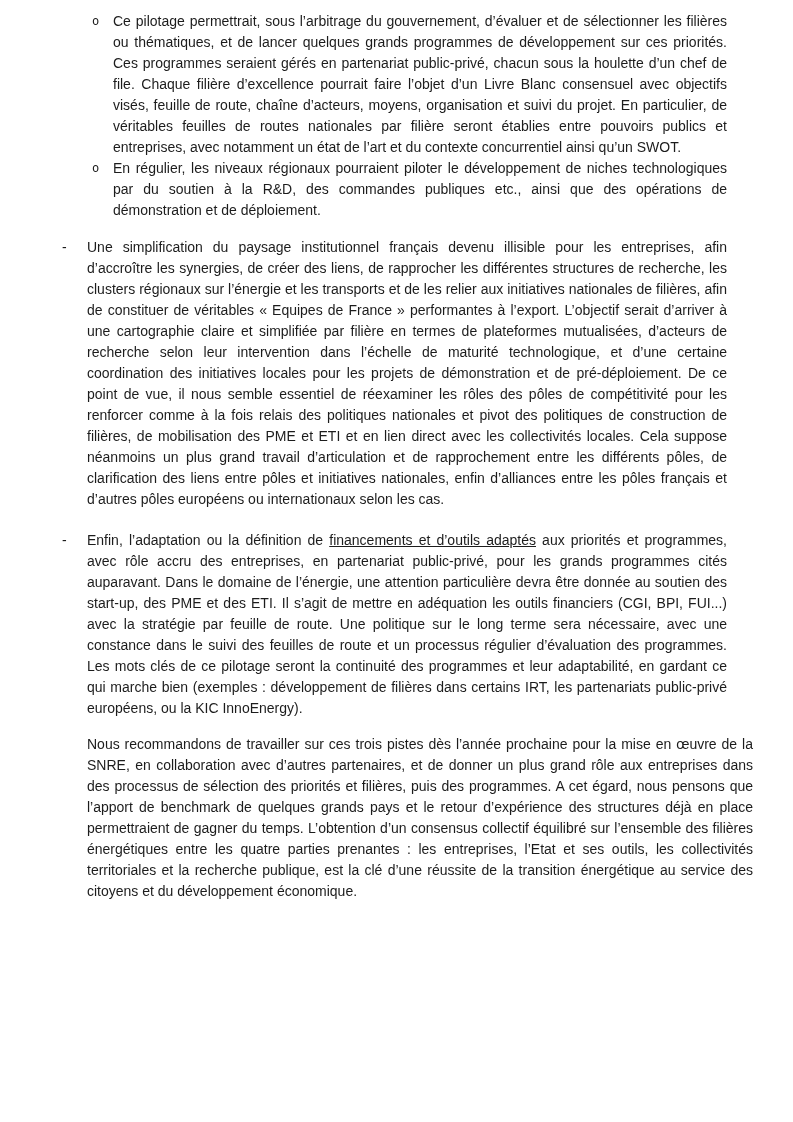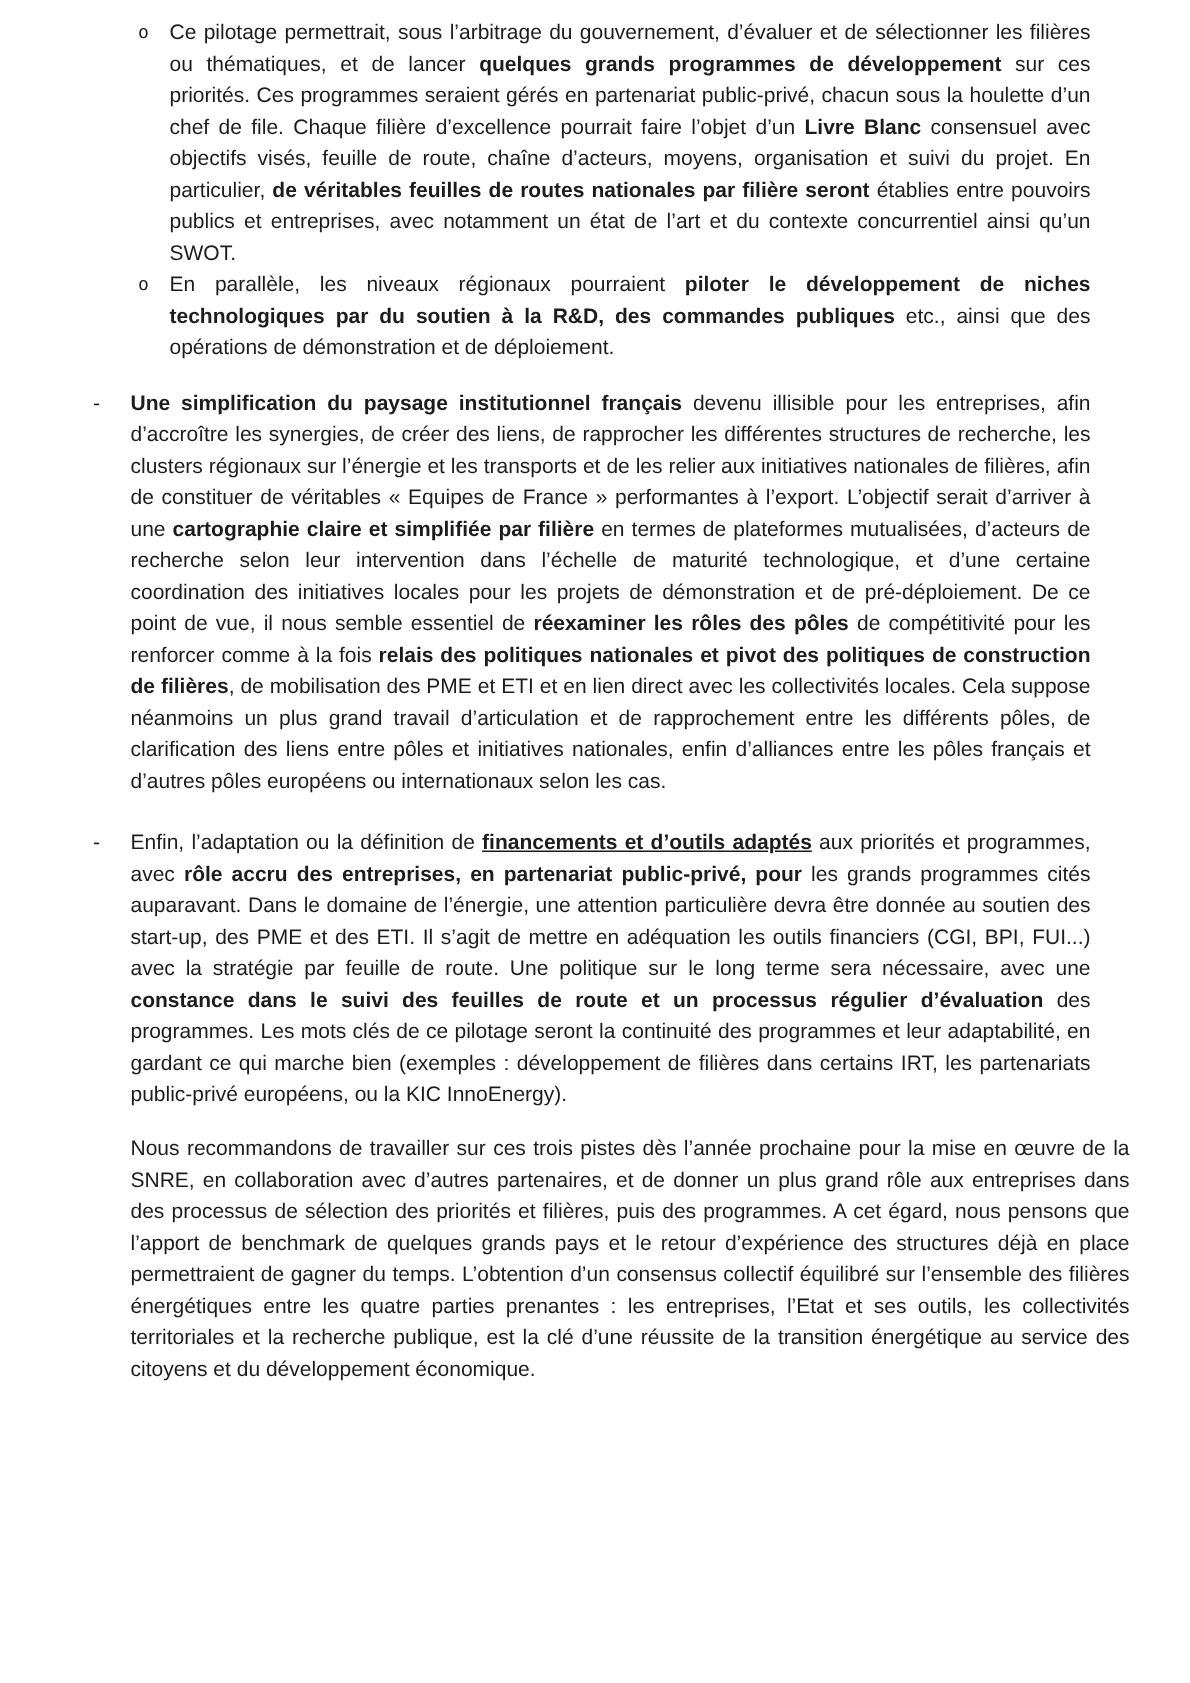--- a/index.html
+++ b/index.html
@@ -27,36 +27,36 @@
     line-height: 21px;
   }
   .dash-item .marker { width: 25px; }
   .text { flex: 1; margin: 0; text-align: justify; }
   .closing-paragraph {
     margin: 15px 40px 0 87px;
     text-align: justify;
   }
   .gap-md { margin-top: 16px; }
   .gap-lg { margin-top: 20px; }
-  .bold { font-weight: bold; }
+  .bold { font-weight: normal; }
   .underline { text-decoration: underline; }
 </style>
 </head>
 <body>
 
 <div class="page">
 
   <div class="list-item o-item">
     <span class="marker">o</span>
     <p class="text"><span>Ce pilotage permettrait, sous l’arbitrage du gouvernement, d’évaluer et de sélectionner les filières ou thématiques, et de lancer </span><span class="bold">quelques grands programmes de développement</span><span> sur ces priorités. Ces programmes seraient gérés en partenariat public-privé, chacun sous la houlette d’un chef de file. Chaque filière d’excellence pourrait faire l’objet d’un </span><span class="bold">Livre Blanc</span><span> consensuel avec objectifs visés, feuille de route, chaîne d’acteurs, moyens, organisation et suivi du projet. En particulier, </span><span class="bold">de véritables feuilles de routes nationales par filière seront</span><span>  établies entre pouvoirs publics et entreprises, avec notamment un état de l’art et du contexte concurrentiel ainsi qu’un SWOT.</span></p>
   </div>
 
   <div class="list-item o-item">
     <span class="marker">o</span>
-    <p class="text"><span>En parallèle, les niveaux régionaux pourraient </span><span class="bold">piloter le développement de niches technologiques par du soutien à la R&amp;D, des commandes publiques</span><span> etc., ainsi que des opérations de démonstration et de déploiement.</span></p>
+    <p class="text"><span>En régulier, les niveaux régionaux pourraient </span><span class="bold">piloter le développement de niches technologiques par du soutien à la R&amp;D, des commandes publiques</span><span> etc., ainsi que des opérations de démonstration et de déploiement.</span></p>
   </div>
 
   <div class="list-item dash-item gap-md">
     <span class="marker">-</span>
     <p class="text"><span class="bold">Une simplification du paysage institutionnel français</span><span> devenu illisible pour les entreprises, afin d’accroître les synergies, de créer des liens, de rapprocher les différentes structures de recherche, les clusters régionaux sur l’énergie et les transports et de les relier aux initiatives nationales de filières, afin de constituer de véritables « Equipes de France » performantes à l’export. L’objectif serait d’arriver à une </span><span class="bold">cartographie claire et simplifiée par filière</span><span> en termes de plateformes mutualisées, d’acteurs de recherche selon leur intervention dans l’échelle de maturité technologique, et d’une certaine coordination des initiatives locales pour les projets de démonstration et de pré-déploiement. De ce point de vue, il nous semble essentiel de </span><span class="bold">réexaminer les rôles des pôles</span><span> de compétitivité pour les renforcer  comme à la fois </span><span class="bold">relais des politiques nationales et pivot des politiques de construction de filières</span><span>, de mobilisation des PME et ETI et en lien direct avec les collectivités locales. Cela suppose néanmoins un plus grand travail d’articulation et de rapprochement entre les différents pôles, de clarification des liens entre pôles et initiatives nationales, enfin d’alliances entre les pôles français et d’autres pôles européens ou internationaux selon les cas.</span></p>
   </div>
 
   <div class="list-item dash-item gap-lg">
     <span class="marker">-</span>
     <p class="text"><span>Enfin, l’adaptation ou la définition de </span><span class="bold underline">financements et d’outils adaptés</span><span> aux priorités et programmes, avec </span><span class="bold">rôle accru des entreprises, en partenariat public-privé, pour</span><span> les grands programmes cités auparavant. Dans le domaine de l’énergie, une attention particulière devra être donnée au soutien des start-up, des PME et des ETI. Il s’agit de mettre en adéquation les outils financiers (CGI, BPI, FUI...) avec la stratégie par feuille de route. Une politique sur le long terme sera nécessaire, avec une </span><span class="bold">constance dans le suivi des feuilles de route et un processus régulier d’évaluation</span><span> des programmes. Les mots clés de ce pilotage seront la continuité des programmes et leur adaptabilité, en gardant ce qui marche bien (exemples : développement de filières dans certains IRT, les partenariats public-privé européens, ou la KIC InnoEnergy).</span></p>

